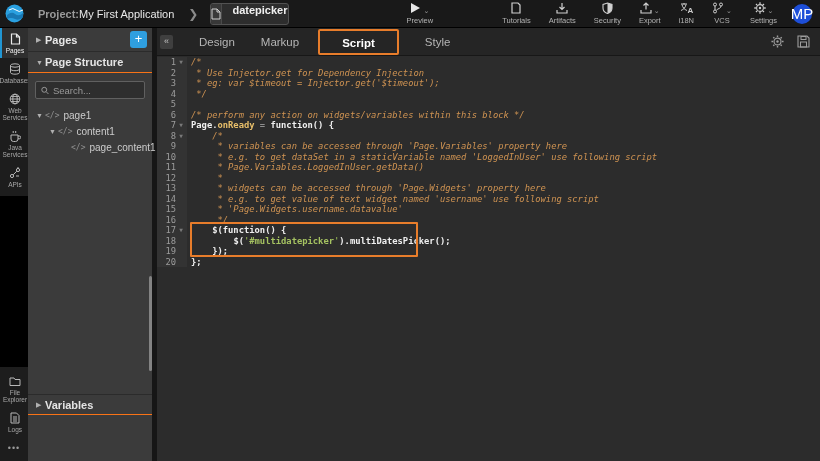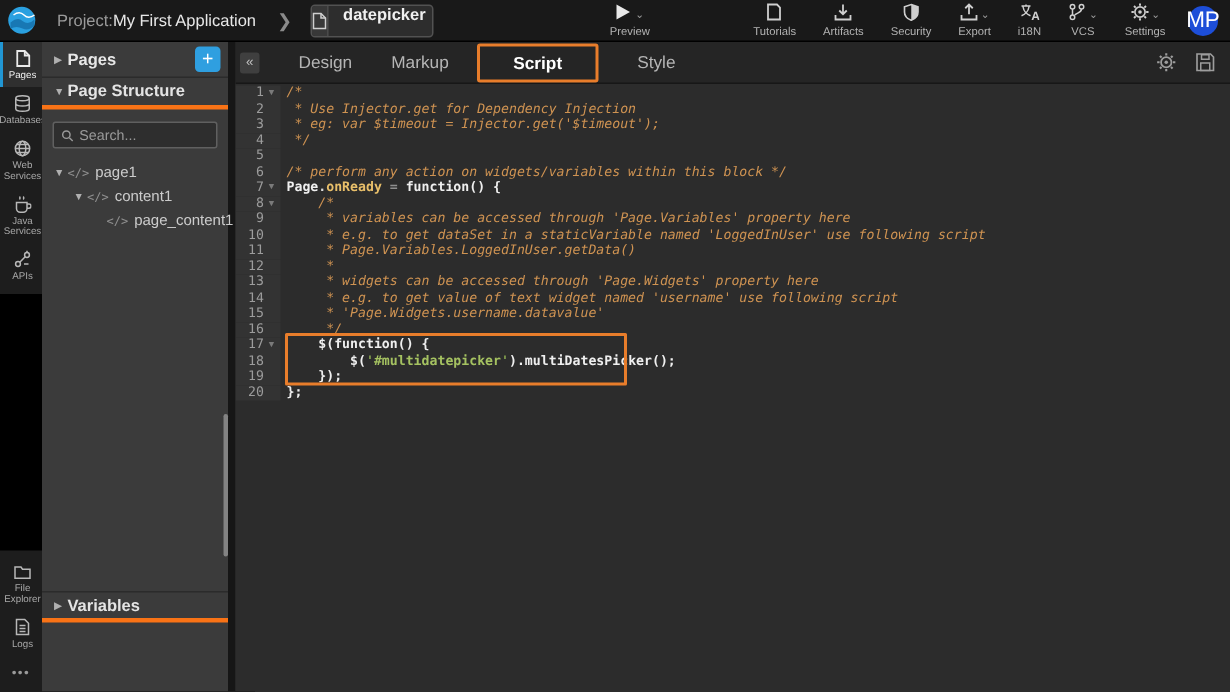--- a/index.html
+++ b/index.html
@@ -5,21 +5,21 @@
   * { margin:0; padding:0; box-sizing:border-box; }
   html,body { width:820px; height:461px; overflow:hidden; background:#1a1a1a;
               font-family:"Liberation Sans", sans-serif; }
   .app { width:820px; height:461px; display:flex; flex-direction:column; }
 
   
   .topbar { height:28px; background:#191919; display:flex; align-items:center; flex:none;
             border-bottom:1px solid #000; }
   .logo { width:28px; height:28px; display:flex; align-items:center; justify-content:center; flex:none; }
   .proj { margin-left:10px; font-size:11px; white-space:nowrap; }
-  .proj .plabel { color:#9a9a9a; }
+  .proj .plabel { color:#9a9a9a;font-weight:bold; }
   .proj .pname { color:#e8e8e8; }
   .crumb-chev { color:#8a8a8a; font-size:12px; margin:0 12px 0 14px; }
   .pagetab { height:22px; display:flex; align-items:flex-start; background:#2d2d2d;
              border:1px solid #525252; border-radius:3px; overflow:hidden; }
   .pagetab .ficon { width:24px; height:100%; display:flex; align-items:center; justify-content:center;
                     background:#383838; border-right:1px solid #4a4a4a; }
   .pagetab .tname { font-size:11px; font-weight:bold; color:#f0f0f0; padding:0 16px 0 10px; }
   .pagetab .grid { width:26px; height:100%; display:flex; align-items:center; justify-content:center; }
   .tb-item { display:flex; flex-direction:column; align-items:center; justify-content:center;
              gap:2px; margin:0 9px; cursor:pointer; }
@@ -49,21 +49,21 @@
   
   .panel { width:129px; background:#3b3b3b; display:flex; flex-direction:column; flex:none;
            position:relative; border-right:5px solid #161616; }
   .panel-head { height:24px; display:flex; align-items:center; padding:0 5px 0 8px;
                 border-bottom:1px solid #2b2b2b; flex:none; }
   .tri { font-size:7px; color:#b0b0b0; width:9px; flex:none; }
   .panel-head .ptitle { font-size:11px; font-weight:bold; color:#e8e8e8; flex:1; }
   .plus-btn { width:17px; height:17px; background:#2f9fe0; border-radius:3px; color:#fff;
               font-size:13px; line-height:15px; text-align:center; cursor:pointer; }
   .sec-head { height:21px; display:flex; align-items:center; padding:0 8px;
-              border-bottom:3px solid #f97316; flex:none; }
+              border-bottom:1px solid #f97316; flex:none; }
   .sec-head .stitle { font-size:11px; font-weight:bold; color:#e4e4e4; }
   .search-wrap { padding:8px 7px 6px 7px; flex:none; }
   .search-box { height:18px; background:#2e2e2e; border:1px solid #606060; border-radius:2px;
                 display:flex; align-items:center; padding:0 5px; gap:4px; }
   .search-box input { background:transparent; border:none; outline:none; color:#cfcfcf;
                       font-size:9.5px; width:100%; font-family:Liberation Sans, sans-serif; }
   .search-box input::placeholder { color:#9a9a9a; }
   .tree { flex:none; padding-top:2px; }
   .tree-row { height:16px; display:flex; align-items:center; font-size:10px; color:#cccccc;
               cursor:pointer; }

